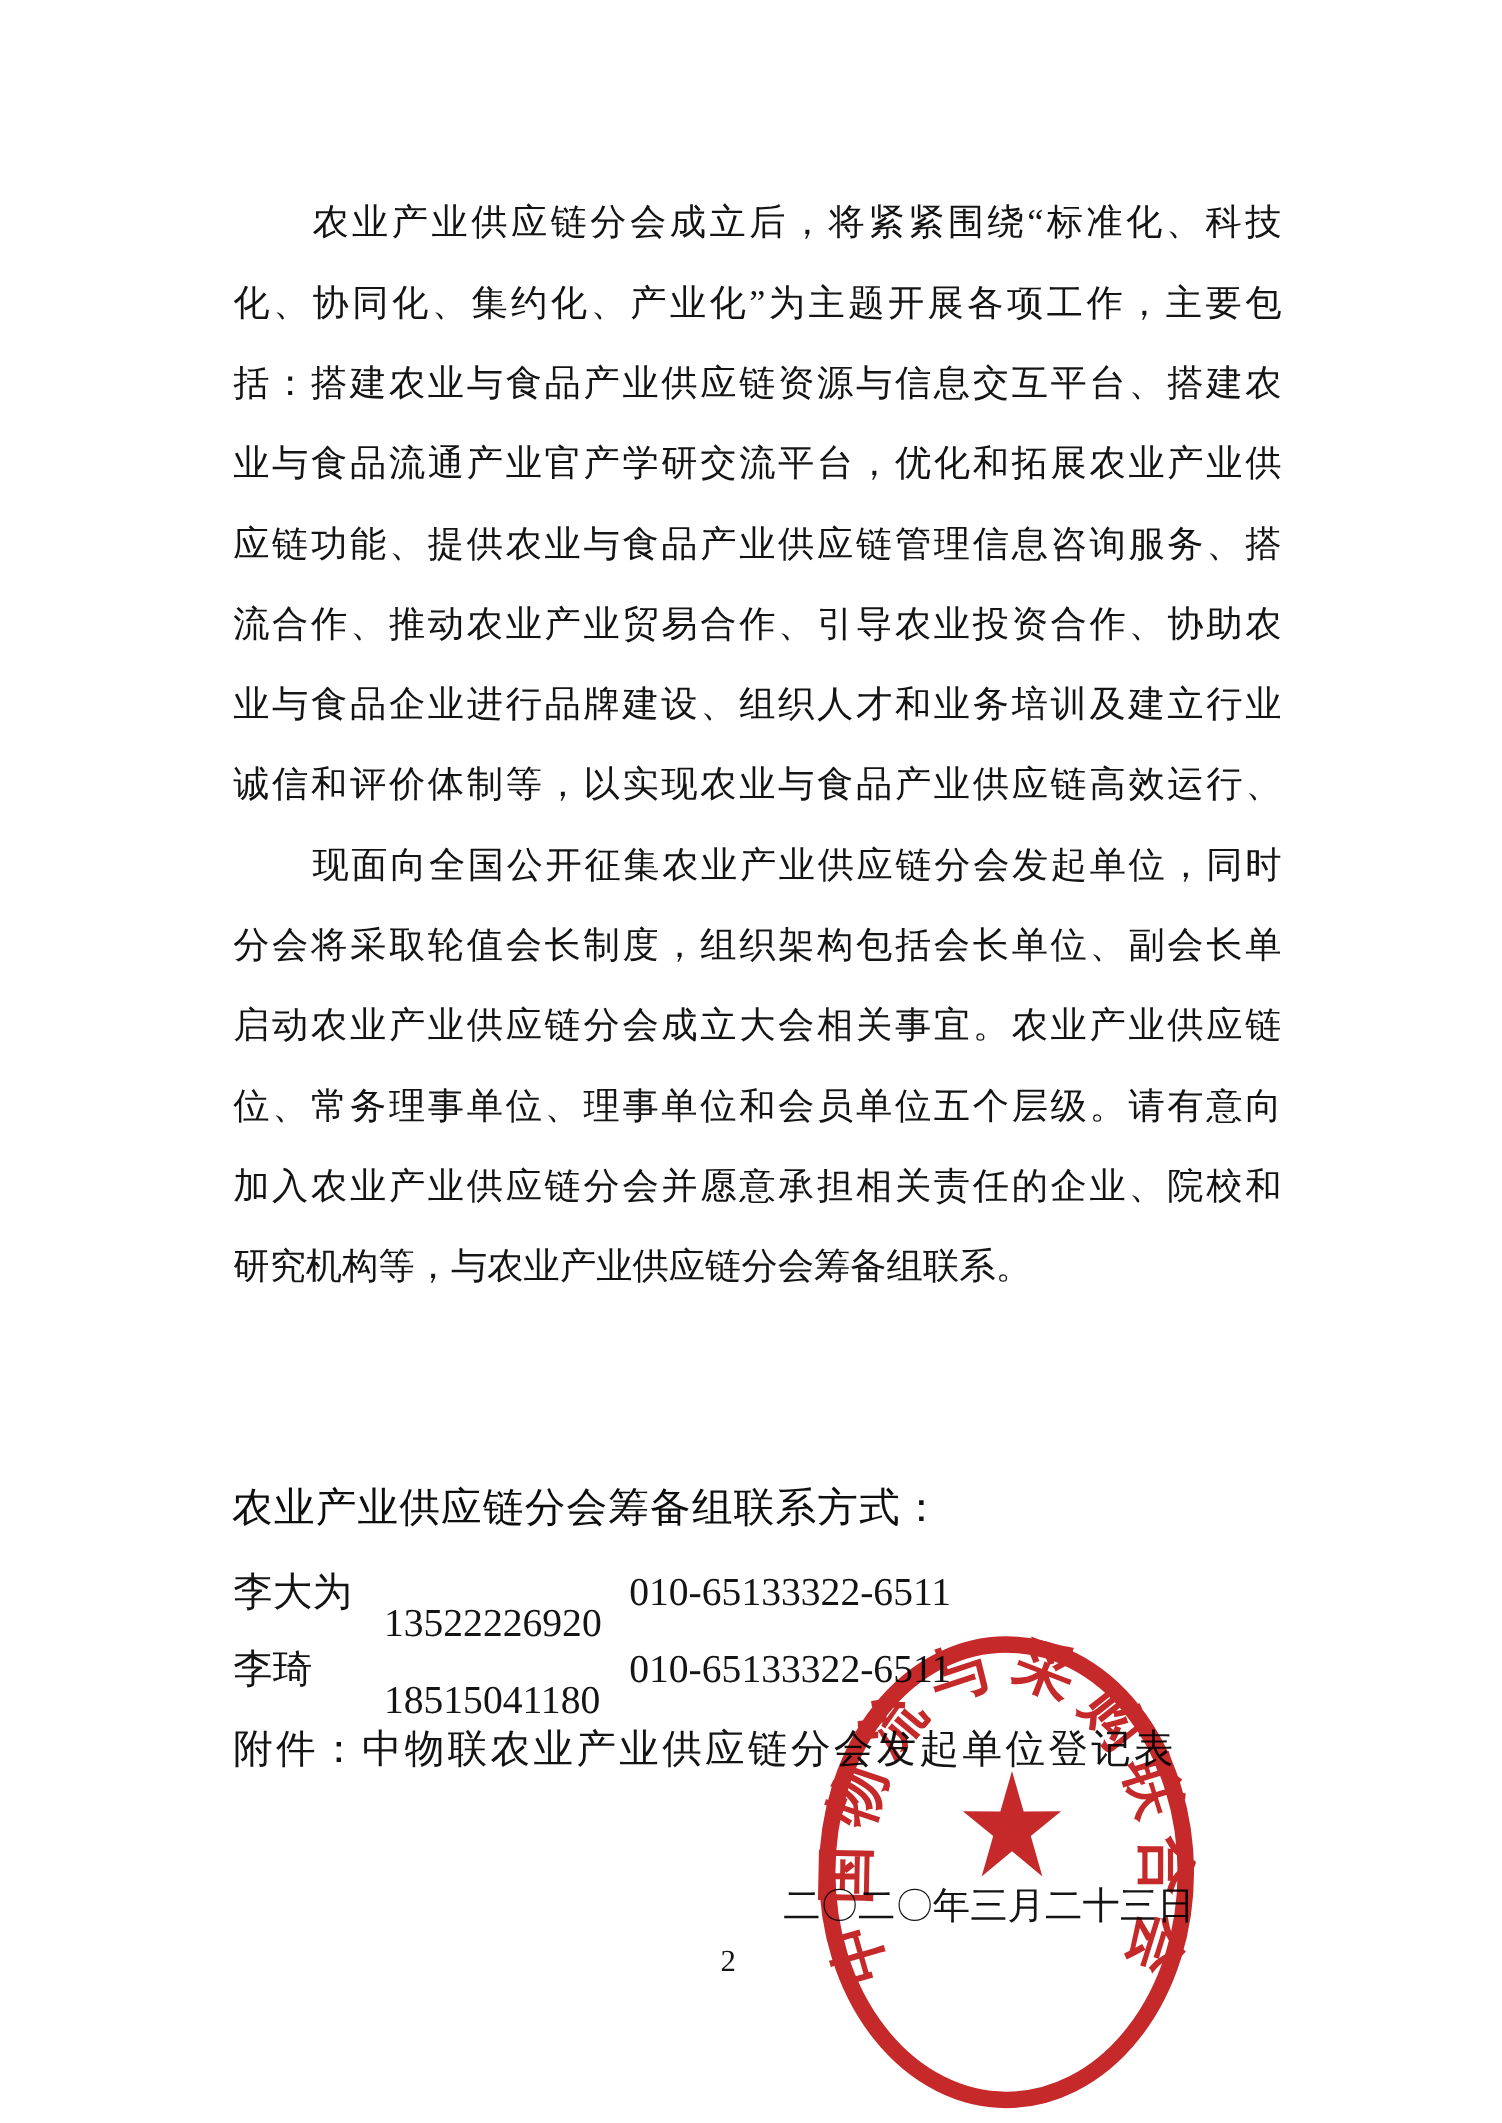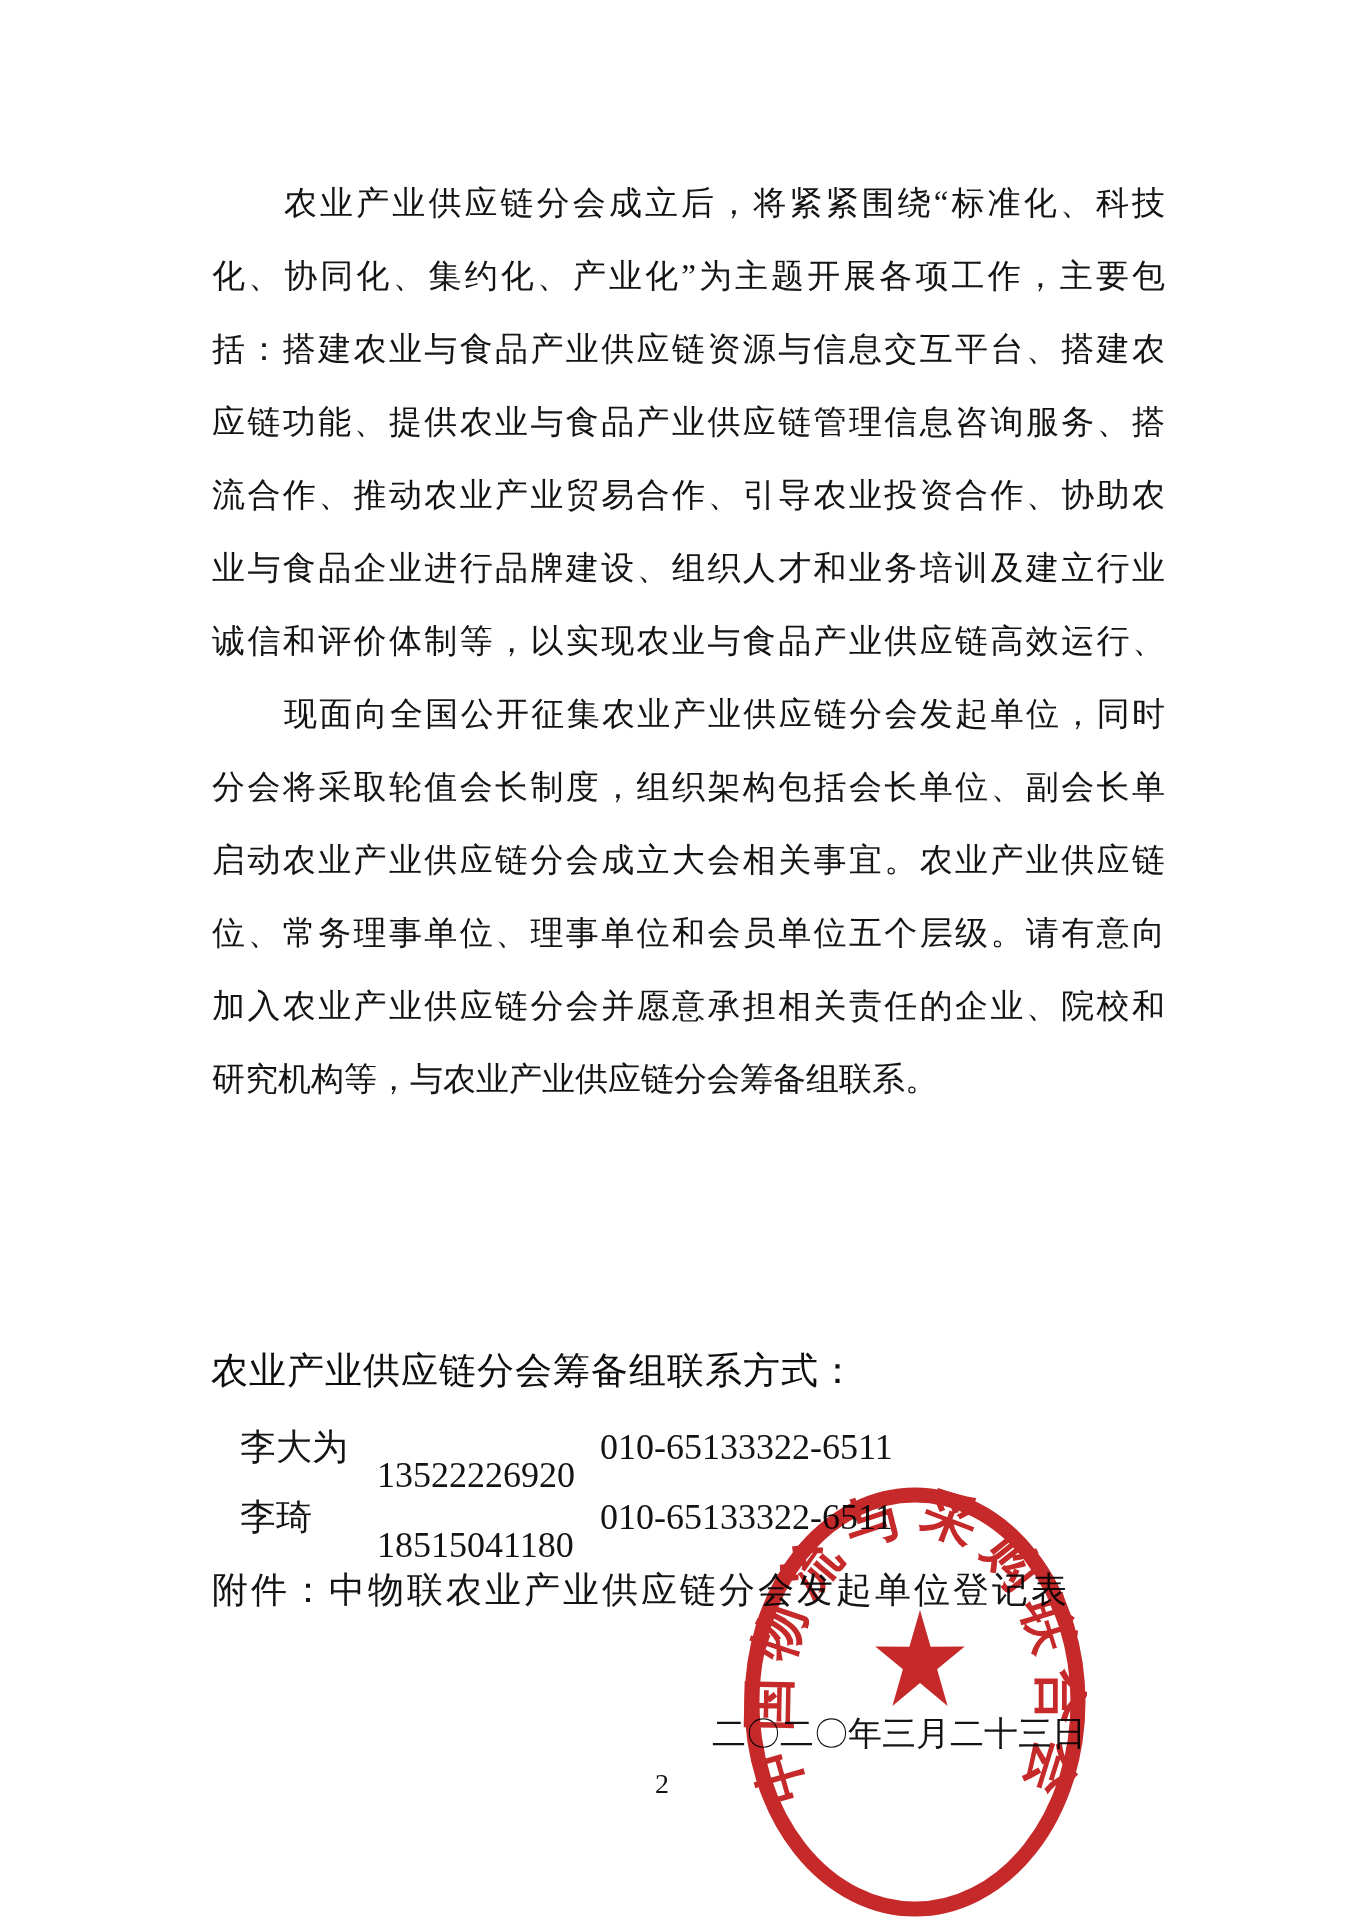--- a/index.html
+++ b/index.html
@@ -29,21 +29,21 @@
 
   .contact-heading{
     position:absolute;left:211px;top:1349px;
     font-family:"Liberation Sans","DejaVu Sans",sans-serif;
     font-weight:400;font-size:37px;line-height:44px;
     letter-spacing:1px;
     color:#0e0e0e;
   }
   .contact-rows{ position:absolute;left:212px;top:1428px;width:900px; }
   .contact-row{ height:36px;line-height:38px;font-size:36px;margin-bottom:34px;display:flex; }
-  .contact-name{ width:137px;margin-left:28px; }
+  .contact-name{ width:137px; }
   .contact-mobile{ width:223px;margin-top:28px; }
   .contact-phone{ }
 
   .attachment-line{
     position:absolute;left:212px;top:1570px;
     font-size:36px;line-height:40px;
     letter-spacing:3px;
   }
   .date-line{
     position:absolute;left:712px;top:1714px;
@@ -73,20 +73,21 @@
 </style>
 </head>
 <body>
 
 <div class="page">
 
   <div class="body-text">
       <div class="line indent">农业产业供应链分会成立后，将紧紧围绕“标准化、科技</div>
       <div class="line">化、协同化、集约化、产业化”为主题开展各项工作，主要包</div>
       <div class="line">括：搭建农业与食品产业供应链资源与信息交互平台、搭建农</div>
+      <div class="line">业与食品流通产业官产学研交流平台，优化和拓展农业产业供</div>
       <div class="line">应链功能、提供农业与食品产业供应链管理信息咨询服务、搭</div>
       <div class="line">流合作、推动农业产业贸易合作、引导农业投资合作、协助农</div>
       <div class="line">业与食品企业进行品牌建设、组织人才和业务培训及建立行业</div>
       <div class="line">诚信和评价体制等，以实现农业与食品产业供应链高效运行、</div>
       <div class="line indent">现面向全国公开征集农业产业供应链分会发起单位，同时</div>
       <div class="line">分会将采取轮值会长制度，组织架构包括会长单位、副会长单</div>
       <div class="line">启动农业产业供应链分会成立大会相关事宜。农业产业供应链</div>
       <div class="line">位、常务理事单位、理事单位和会员单位五个层级。请有意向</div>
       <div class="line">加入农业产业供应链分会并愿意承担相关责任的企业、院校和</div>
       <div class="line last">研究机构等，与农业产业供应链分会筹备组联系。</div>

